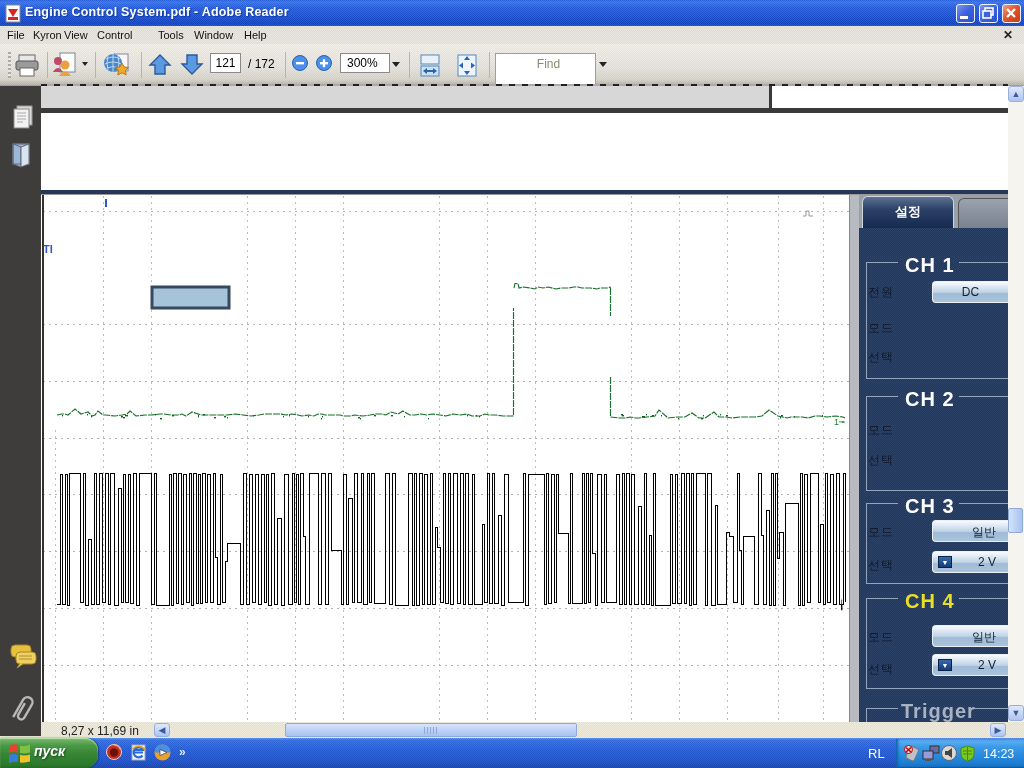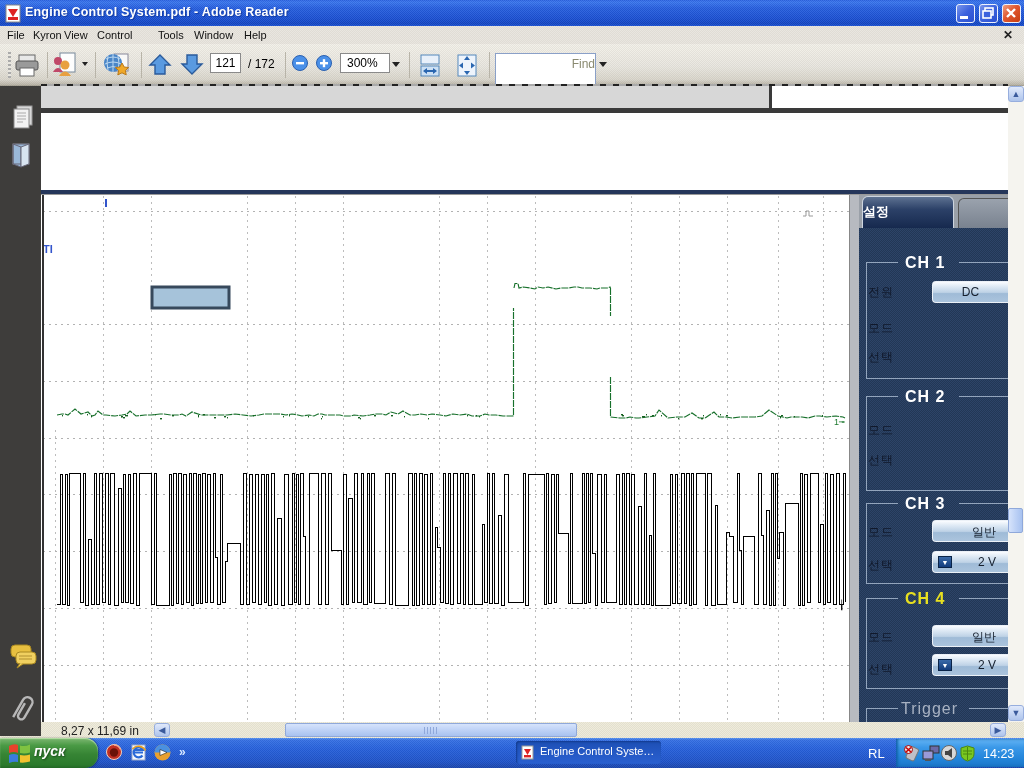--- a/index.html
+++ b/index.html
@@ -23,26 +23,26 @@
 #page{left:41px;top:84px;width:967px;height:638px;background:#fff;overflow:hidden}
 
 #prevgray{left:0;top:2px;width:731px;height:22px;background:#d7d7d7;border-right:3px solid #3a3a3a}
 #prevbar{left:0;top:24px;width:967px;height:5px;background:#3a3a3a}
 #topdash{left:0;top:0;width:967px;height:2px;background:repeating-linear-gradient(90deg,#222 0 6px,#aaa 6px 13px)}
 
 #scopetop{left:0;top:106px;width:967px;height:5px;background:#25365a;border-bottom:1px solid #999}
 #plot{left:0;top:111px;width:808px;height:527px;background:#fff}
 #graystrip{left:808px;top:111px;width:10px;height:527px;background:#b7bac0;border-left:1px solid #888}
 #tabrow{left:818px;top:111px;width:149px;height:33px;background:#9aa0a8}
-.tab1{left:821px;top:112px;width:92px;height:32px;background:linear-gradient(180deg,#5d7191 0%,#2c4168 40%,#16294e 100%);border:1px solid #cdd5df;border-bottom:none;border-radius:6px 6px 0 0;color:#fff;font-size:13px;font-weight:bold;line-height:30px;position:absolute}
+.tab1{left:821px;top:112px;width:92px;height:32px;background:linear-gradient(180deg,#5d7191 0%,#2c4168 40%,#16294e 100%);border:1px solid #cdd5df;border-bottom:none;border-radius:6px 6px 0 0;color:#fff;font-size:13px;font-weight:bold;text-align:center;line-height:30px;position:absolute}
 .tab2{left:917px;top:114px;width:90px;height:30px;background:linear-gradient(180deg,#9aa2ad 0%,#79828f 100%);border:1px solid #555;border-bottom:none;border-radius:6px 6px 0 0;color:#222;font-size:13px;font-weight:bold;position:absolute;padding-left:82px;line-height:28px;overflow:hidden}
 #panel{left:818px;top:144px;width:149px;height:494px;background:#273c5f;background-image:repeating-conic-gradient(#2d4468 0% 25%,#223755 0% 50%);background-size:2px 2px}
 .grp{position:absolute;left:7px;width:142px;border-left:1px solid #93a5bd}
 .gl{position:absolute;height:1px;background:#93a5bd}
-.chlbl{position:absolute;color:#fff;font-size:16px;font-weight:bold;letter-spacing:1px}
+.chlbl{position:absolute;color:#fff;font-size:20px;font-weight:bold;letter-spacing:1px}
 .klbl{position:absolute;left:9px;color:#10182a;font-size:12px;letter-spacing:1px}
 .pbtn{position:absolute;left:73px;width:76px;height:22px;background:linear-gradient(180deg,#fafcff 0%,#dfeaf5 22%,#bed2e6 52%,#9fbbd7 58%,#abc4dd 100%);border:1px solid #ecf1f7;border-right:none;border-radius:4px 0 0 4px;font-size:12px;color:#16202e;text-align:right;padding:3px 12px 0 0}
 .dd{position:absolute;left:5px;top:4px;width:14px;height:12px;background:linear-gradient(180deg,#3a6aa8,#123c7c);border:1px solid #0a2448;color:#fff;font-size:7px;text-align:center;line-height:11px}
 
 #vscroll{left:1008px;top:86px;width:16px;height:636px;background:#f5f4ef}
 .sbtn{position:absolute;width:16px;height:16px;background:linear-gradient(180deg,#e0e9fb,#c2d3f2 60%,#aec4ec);border:1px solid #97aede;border-radius:3px;color:#3a5a9c;font-size:9px;text-align:center;line-height:15px}
 .sthumb{position:absolute;background:linear-gradient(90deg,#d6e3fb,#bed2f6 50%,#a8c2f0);border:1px solid #8fa8da;border-radius:2px}
 .hthumb{position:absolute;background:linear-gradient(180deg,#d6e3fb,#bed2f6 50%,#a8c2f0);border:1px solid #8fa8da;border-radius:2px}
 .hthumb:after{content:"";position:absolute;left:50%;top:3px;margin-left:-7px;width:14px;height:7px;background:repeating-linear-gradient(90deg,#8fa8da 0 1px,transparent 1px 3px)}
 
@@ -143,21 +143,21 @@
  <svg width="24" height="24" style="left:419px;top:10px;position:absolute">
   <rect x="2" y="1" width="18" height="9" fill="#e8f0fa" stroke="#5588bb"></rect>
   <rect x="2" y="12" width="18" height="10" fill="#cce0f4" stroke="#5588bb"></rect>
   <path d="M4 17 l4 -3 v2 h6 v-2 l4 3 -4 3 v-2 h-6 v2 Z" fill="#2a66b0"></path>
  </svg>
  <svg width="24" height="24" style="left:456px;top:10px;position:absolute">
   <rect x="2" y="1" width="18" height="21" fill="#eef4fc" stroke="#5588bb"></rect>
   <path d="M11 2 l3 4 h-6 Z M11 21 l3 -4 h-6 Z M3 11.5 l4 -3 v6 Z M19 11.5 l-4 -3 v6 Z" fill="#2a66b0"></path>
  </svg>
  <div class="sep" style="left:489px"></div>
- <div class="tbox" style="left:495px;top:9px;width:101px;height:36px;border:1px solid #8aa0c8;text-align:right;padding:3px 0 0 6px;color:#8a8a70">Find</div>
+ <div class="tbox" style="left:495px;top:9px;width:101px;height:36px;border:1px solid #8aa0c8;text-align:center;padding:3px 0 0 6px;color:#8a8a70">Find</div>
  <svg width="12" height="10" style="left:598px;top:16px;position:absolute">
       <path d="M1 2 l8 0 -4 5 z" fill="#222"></path>
     </svg>
 </div>
 
 <div class="abs" id="side">
  <svg width="30" height="30" style="left:9px;top:18px">
   <rect x="8" y="2" width="15" height="19" fill="#d8d8d8" stroke="#999"></rect>
   <rect x="5" y="5" width="15" height="19" fill="#f2f2f2" stroke="#888"></rect>
   <path d="M8 9 h9 M8 12 h9 M8 15 h9 M8 18 h6" stroke="#aaa"></path>
@@ -307,21 +307,21 @@
       <div class="gl" style="left:7px;top:460px;width:142px"></div>
   <div class="chlbl" style="left:46px;top:362px;color:#e8e020">CH 4</div>
   <div class="klbl" style="top:401px">모드</div>
   <div class="pbtn" style="top:397px">일반</div>
   <div class="klbl" style="top:433px">선택</div>
   <div class="pbtn" style="top:426px">2 V<span class="dd">▼</span></div>
 
   <div class="gl" style="left:7px;top:480px;width:32px"></div>
       <div class="gl" style="left:110px;top:480px;width:39px"></div>
   <div class="grp" style="top:480px;height:14px"></div>
-  <div class="chlbl" style="left:42px;top:472px;color:#a8b2c2;font-weight:normal">Trigger</div>
+  <div class="chlbl" style="left:42px;top:472px;color:#a8b2c2;font-weight:bold">Trigger</div>
  </div>
 </div>
 
 <div class="abs" id="vscroll">
  <div class="sbtn" style="left:0;top:0">▲</div>
  <div class="sthumb" style="left:0;top:422px;width:15px;height:25px"></div>
  <div class="sbtn" style="left:0;top:619px">▼</div>
 </div>
 
 <div class="abs" id="status">
@@ -351,27 +351,20 @@
   <rect x="2" y="1" width="13" height="15" fill="#f4f8ff" stroke="#99a8c8"></rect>
   <path d="M12.5 11.5 a5 5 0 1 1 .5 -5.5 l-9 0 m0 2.5 h9" stroke="#2a6ad8" fill="none" stroke-width="2.2"></path>
   <path d="M2.5 5 a8 8 0 0 1 13 1.5" stroke="#e8a020" fill="none" stroke-width="1.6"></path>
  </svg>
  <svg width="18" height="18" style="left:154px;top:6px">
   <circle cx="8.5" cy="8.5" r="8" fill="#e8a030"></circle>
   <path d="M.5 8.5 a8 8 0 0 1 16 0 Z" fill="#4a90e0"></path>
   <path d="M6 5.5 l7 3 -7 3 Z" fill="#fff" stroke="#222" stroke-width=".6"></path>
  </svg>
  <div class="abs" style="left:179px;top:7px;color:#d8e8ff;font-weight:bold;font-size:12px">»</div>
- <div class="tbtn act" style="left:516px;width:145px">
-  <svg width="14" height="15" style="left:5px;top:4px">
-   <rect x="1" y="1" width="11" height="13" fill="#fff" stroke="#999"></rect>
-   <path d="M3 4 L10 4 L6.5 10 Z" fill="#d22"></path>
-        <rect x="3" y="10" width="7" height="2.4" fill="#d22"></rect>
-  </svg>
-  Engine Control Syste…</div>
  <div class="abs" style="left:868px;top:8px;color:#fff;font-size:13px">RL</div>
  <div class="abs" id="tray">
   <svg width="17" height="17" style="left:8px;top:6px">
    <rect x="4" y="2" width="9" height="13" rx="2" fill="#c0c0c8" stroke="#777" transform="rotate(25 8 8)"></rect>
    <circle cx="4.5" cy="4.5" r="4" fill="#e8e8e8" stroke="#a00"></circle>
    <path d="M2 2.5 L7 7 M7 2.5 L2 7" stroke="#c00" stroke-width="1.6"></path>
   </svg>
   <svg width="18" height="17" style="left:26px;top:6px">
    <rect x="8" y="1" width="9" height="7" fill="#6a6aa8" stroke="#333"></rect>
    <rect x="1" y="6" width="10" height="8" fill="#9a9ad8" stroke="#333"></rect>

